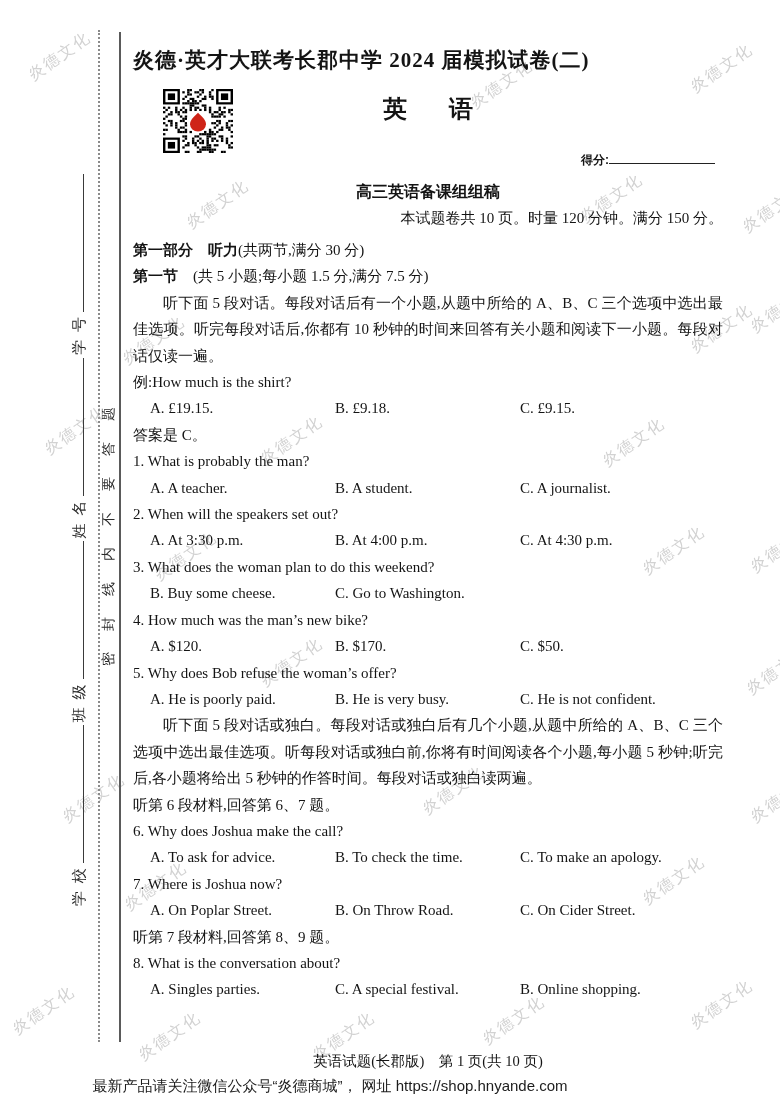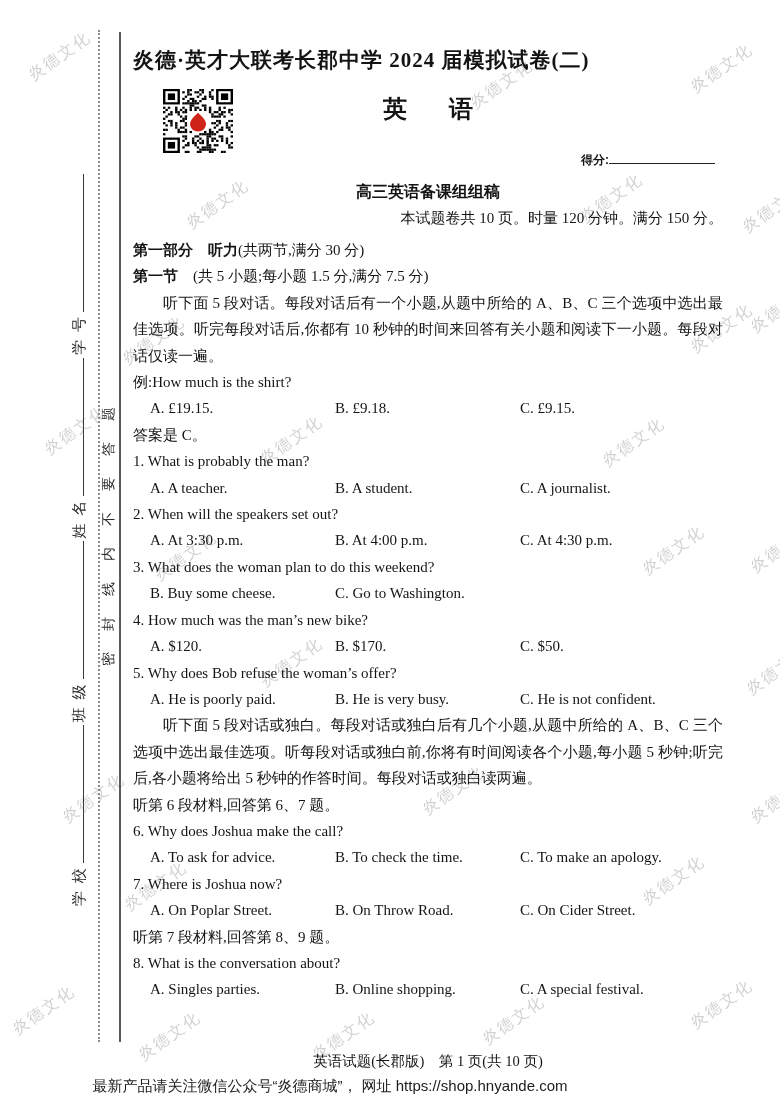--- a/index.html
+++ b/index.html
@@ -414,21 +414,21 @@
       <span>A. On Poplar Street.</span>
       <span>B. On Throw Road.</span>
       <span>C. On Cider Street.</span>
     </p>
 
     <p>听第 7 段材料,回答第 8、9 题。</p>
 
     <p>8. What is the conversation about?</p>
     <p class="opts">
       <span>A. Singles parties.</span>
+      <span>C. A special festival.</span>
       <span>B. Online shopping.</span>
-      <span>C. A special festival.</span>
     </p>
 
   </div>
 </div>
 
 <div class="footer1">英语试题(长郡版)　第 1 页(共 10 页)</div>
 <div class="footer2">最新产品请关注微信公众号“炎德商城”， 网址 https://shop.hnyande.com</div>
 
 </body></html>

